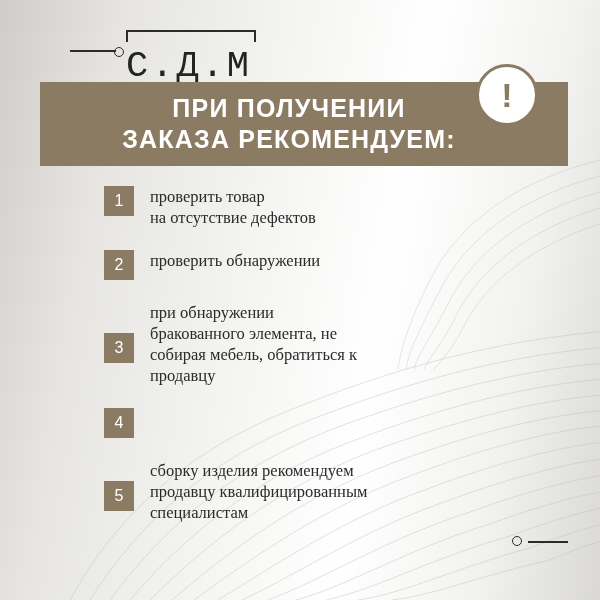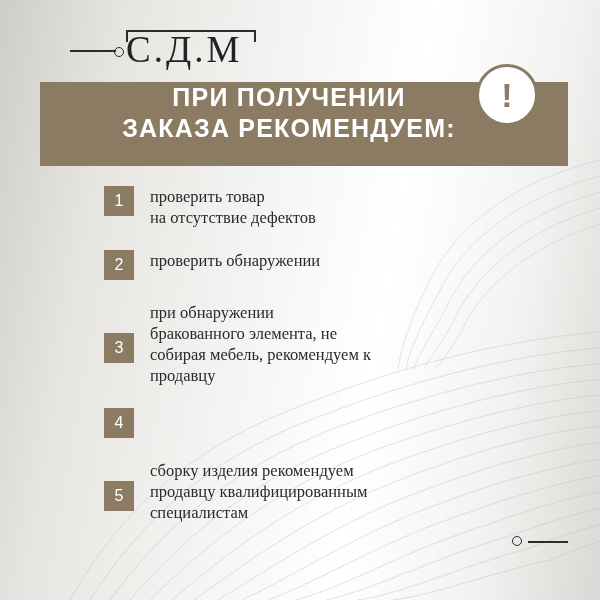--- a/index.html
+++ b/index.html
@@ -62,22 +62,22 @@
     top: 18.5px;
     width: 8px;
     height: 8px;
     border: 1.5px solid #2b2b2b;
     border-radius: 50%;
     background: transparent;
   }
   .logo-text {
     position: absolute;
     left: 56px;
-    top: 0px;
-    font-family: Liberation Serif, serif;
+    top: 16px;
+    font-family: Liberation Mono, monospace;
     font-size: 37px;
     font-weight: 400;
     letter-spacing: 3px;
     color: #232323;
     line-height: 44px;
   }
   .logo-bracket-top {
     position: absolute;
     left: 56px;
     top: 2px;
@@ -104,20 +104,21 @@
 
   
   .banner {
     position: absolute;
     left: 40px;
     top: 82px;
     width: 528px;
     height: 84px;
     background: #8b7b63;
     display: flex;
+    align-items: center;
     justify-content: center;
   }
   .banner-inner {
     text-align: center;
     padding-right: 30px;
   }
   .banner-line {
     color: #ffffff;
     font-size: 25px;
     font-weight: bold;
@@ -267,21 +268,21 @@
 
     <div class="item c2">
       <div class="num-box">2</div>
       <div class="item-text">проверить обнаружении</div>
     </div>
 
     <div class="item c3">
       <div class="num-box">3</div>
       <div class="item-text">при обнаружении
 бракованного элемента, не
-собирая мебель, рекомендуем к
+собирая мебель, обратиться к
 продавцу</div>
     </div>
 
     <div class="item c4">
       <div class="num-box">4</div>
     </div>
 
     <div class="item c5">
       <div class="num-box">5</div>
       <div class="item-text">сборку изделия рекомендуем

